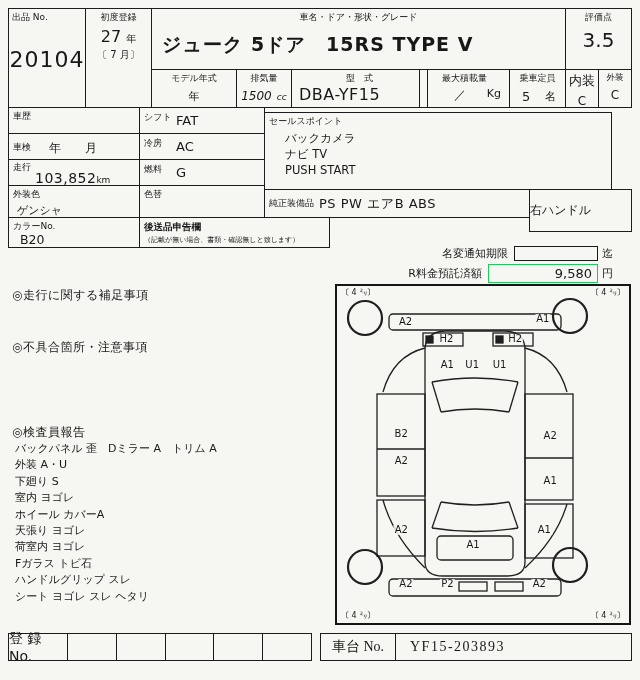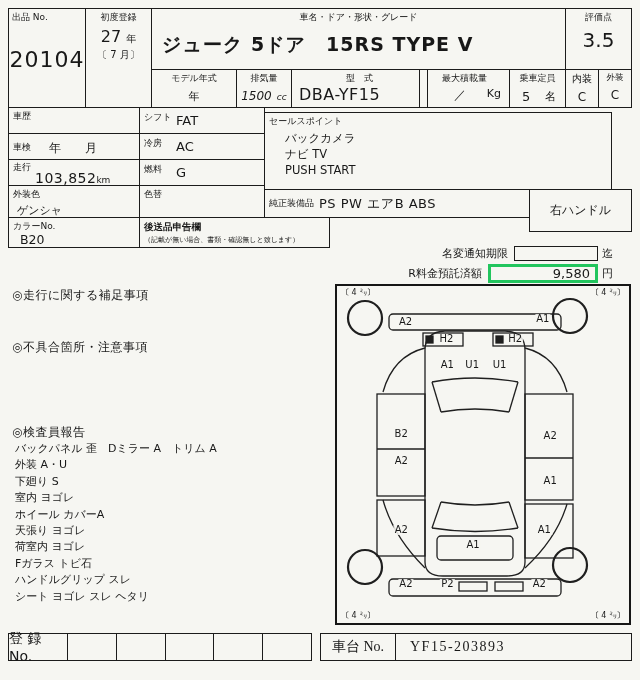--- a/index.html
+++ b/index.html
@@ -85,21 +85,21 @@
   <div class="box" style="left:509px;top:69px;width:57px;height:39px;">
     <div class="hdr">乗車定員</div>
     <div class="valrow" style="display:flex;justify-content:space-between;padding:0 9px 0 12px;">
       <span style="font-size:13px;">5</span>
       <span style="font-size:11px;">名</span>
     </div>
   </div>
 
   <div class="box" style="left:565px;top:69px;width:67px;height:39px;display:flex;">
     <div style="flex:1;">
-      <div class="hdr" style="font-size:10px;">内装</div>
+      <div class="hdr" style="font-size:13px;">内装</div>
       <div style="text-align:center;font-size:12px;margin-top:4px;">C</div>
     </div>
     <div style="flex:1;border-left:1px solid #1c1c1c;">
       <div class="hdr" style="font-size:8.5px;">外装</div>
       <div style="text-align:center;font-size:12px;margin-top:4px;">C</div>
     </div>
   </div>
 
   <div class="box" style="left:8px;top:107px;width:132px;height:27px;">
     <div class="lbl abs" style="left:4px;top:3px;">車歴</div>
@@ -144,42 +144,42 @@
   </div>
   <div class="box" style="left:139px;top:185px;width:126px;height:33px;">
     <div class="lbl abs" style="left:4px;top:3px;">色替</div>
   </div>
 
   <div class="box" style="left:264px;top:189px;width:266px;height:29px;display:flex;align-items:center;">
     <div class="lbl" style="margin-left:4px;width:50px;">純正装備品</div>
     <div style="font-size:13px;letter-spacing:.5px;">PS PW エアB ABS</div>
   </div>
 
-  <div class="box" style="left:529px;top:189px;width:103px;height:43px;display:flex;align-items:center;justify-content:center;">
+  <div class="box" style="left:529px;top:189px;width:103px;height:43px;display:flex;align-items:center;">
     <div style="font-size:12px;">右ハンドル</div>
   </div>
 
   <div class="box" style="left:8px;top:217px;width:132px;height:31px;">
     <div class="lbl abs" style="left:4px;top:3px;">カラーNo.</div>
     <div class="abs" style="left:11px;top:14px;font-size:12.5px;">B20</div>
   </div>
   <div class="box" style="left:139px;top:217px;width:191px;height:31px;">
     <div class="abs" style="left:4px;top:3px;font-size:9.5px;font-weight:bold;">後送品申告欄</div>
     <div class="abs" style="left:4px;top:17px;font-size:7px;">（記載が無い場合、書類・確認無しと致します）</div>
   </div>
 
   <div class="abs" style="left:385px;top:245px;width:228px;height:17px;display:flex;align-items:center;">
     <div style="flex:1;text-align:right;font-size:11px;margin-right:6px;">名変通知期限</div>
     <div style="width:84px;height:15px;border:1px solid #1c1c1c;box-sizing:border-box;"></div>
     <div style="font-size:11px;margin-left:4px;">迄</div>
   </div>
 
   <div class="abs" style="left:385px;top:263px;width:228px;height:20px;display:flex;align-items:center;">
     <div style="flex:1;text-align:right;font-size:11px;margin-right:6px;">R料金預託済額</div>
-    <div style="width:110px;height:19px;border:3px solid #22c55e;box-sizing:border-box;display:flex;align-items:center;justify-content:flex-end;padding-right:5px;font-size:13px;">9,580</div>
+    <div style="width:110px;height:19px;border:1px solid #22c55e;box-sizing:border-box;display:flex;align-items:center;justify-content:flex-end;padding-right:5px;font-size:13px;">9,580</div>
     <div style="font-size:11px;margin-left:4px;">円</div>
   </div>
 
   <div class="note-title" style="left:12px;top:287px;">◎走行に関する補足事項</div>
   <div class="note-title" style="left:12px;top:339px;">◎不具合箇所・注意事項</div>
   <div class="note-title" style="left:12px;top:424px;">◎検査員報告</div>
   <div class="abs" style="left:15px;top:441px;width:310px;">
       <div class="report-line">バックパネル 歪　Dミラー A　トリム A</div>
       <div class="report-line">外装 A・U</div>
       <div class="report-line">下廻り S</div>

